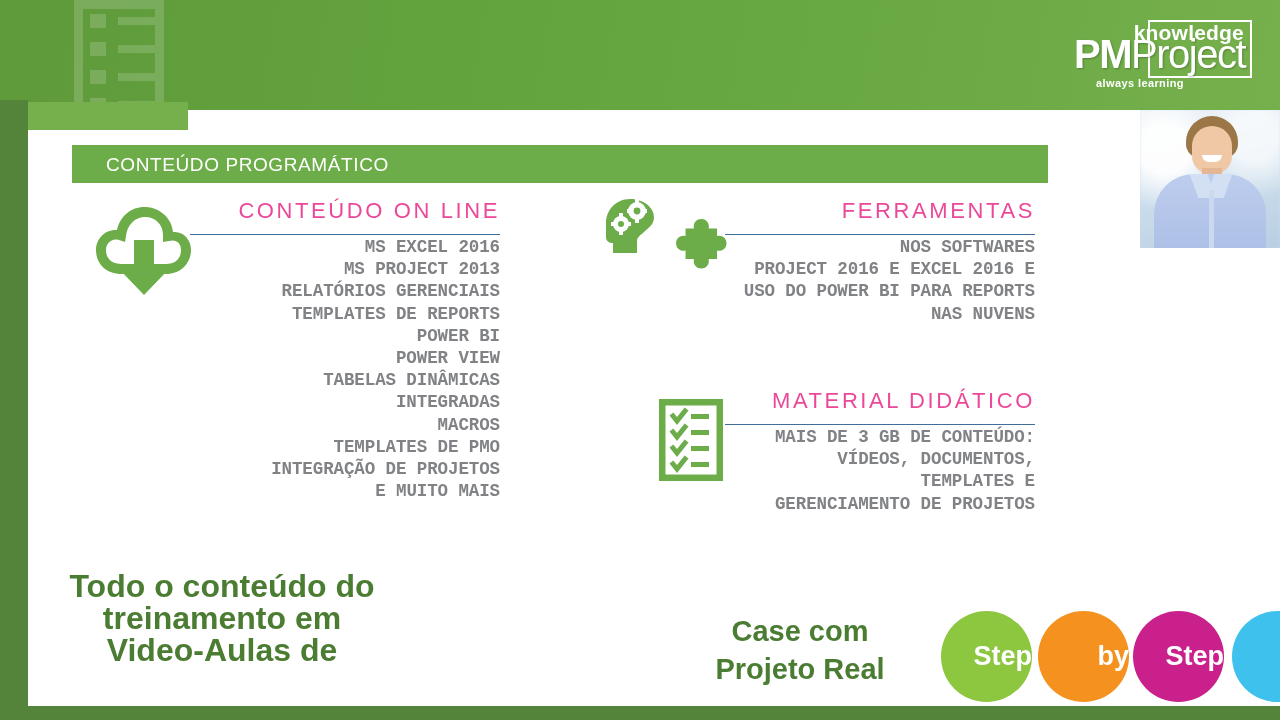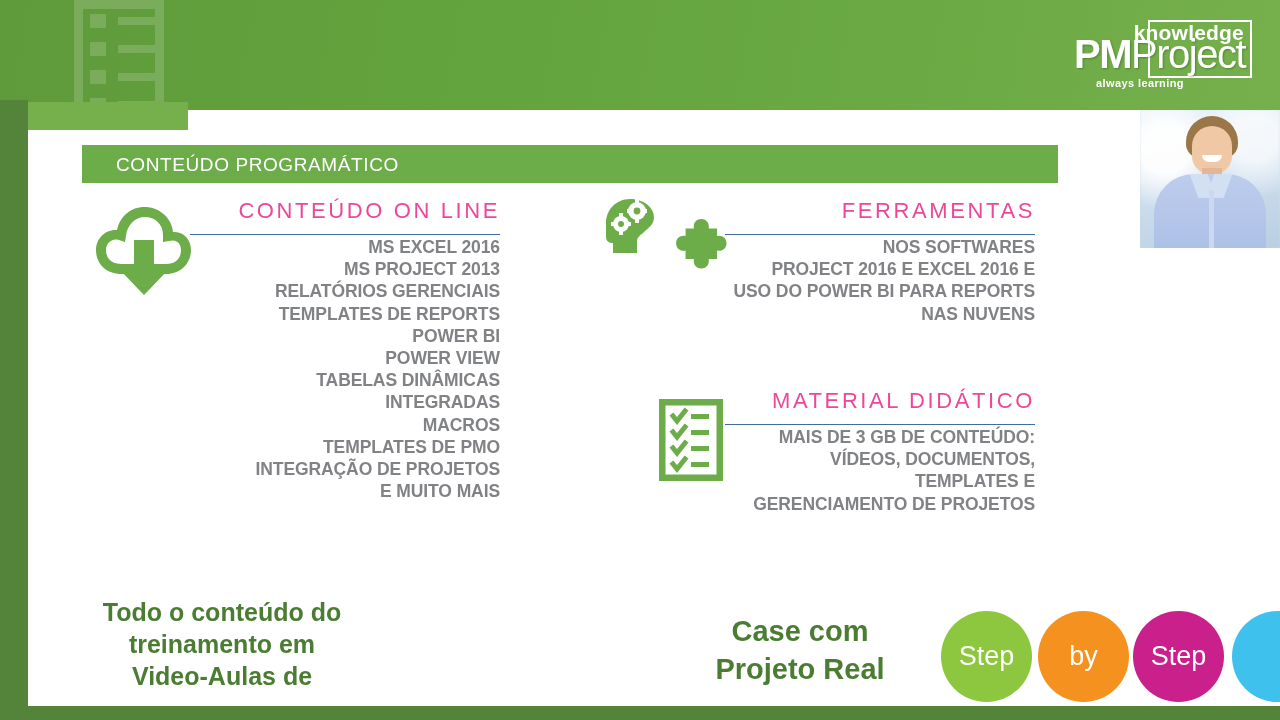--- a/index.html
+++ b/index.html
@@ -93,59 +93,59 @@
     transform:skewX(20deg);
   }
   .photo .collarR{
     position:absolute;left:70px;top:64px;width:18px;height:24px;background:#d3dff3;
     transform:skewX(-20deg);
   }
   .photo .placket{position:absolute;left:69px;top:80px;width:5px;height:58px;background:#cbd8ef;}
 
   
   .titlebar{
-    position:absolute;left:72px;top:145px;width:976px;height:38px;background:#6DAD49;margin-left:10px;
+    position:absolute;left:72px;top:145px;width:976px;height:38px;background:#6DAD49;
   }
   .titlebar span{
     position:absolute;left:34px;top:9px;color:#ffffff;
     font-size:19px;font-weight:400;letter-spacing:.6px;
   }
 
   
   .sec-head{
     position:absolute;color:#ec4899;font-size:22px;font-weight:300;
     letter-spacing:2.6px;text-align:right;white-space:nowrap;
   }
   .rule{position:absolute;height:1px;background:#3f6e9c;}
 
   
   .list{
     position:absolute;text-align:right;color:#808285;
     font-size:17.5px;font-weight:700;line-height:22.2px;letter-spacing:-.1px;
   }
-  .list div{white-space:nowrap;}
+  .list div{white-space:nowrap;font-family:Liberation Mono, monospace;}
 
   
   .ico{position:absolute;}
 
   
   .bottom-left{
-    position:absolute;left:62px;top:596px;width:320px;text-align:center;
-    color:#4a7c32;font-size:25px;font-weight:700;line-height:32px;
+    position:absolute;left:62px;top:570px;width:320px;text-align:center;
+    color:#4a7c32;font-size:32px;font-weight:700;line-height:32px;
   }
   .case{
     position:absolute;left:680px;top:612px;width:240px;text-align:center;
     color:#4a7c32;font-size:29px;font-weight:700;line-height:38px;
   }
 
   
   .circle{
     position:absolute;border-radius:50%;
-    display:flex;align-items:center;justify-content:center;
-    color:#ffffff;font-size:27px;font-weight:400;
+    display:flex;align-items:center;justify-content:flex-end;
+    color:#ffffff;font-size:27px;font-weight:700;
   }
   .c1{left:941px;top:611px;width:91px;height:91px;background:#8DC63F;}
   .c2{left:1038px;top:611px;width:91px;height:91px;background:#F5911E;}
   .c3{left:1133px;top:611px;width:91px;height:91px;background:#C9208C;}
   .c4{left:1232px;top:611px;width:91px;height:91px;background:#3FC1EE;}
 </style>
 </head>
 <body>
 
 <div class="slide">

